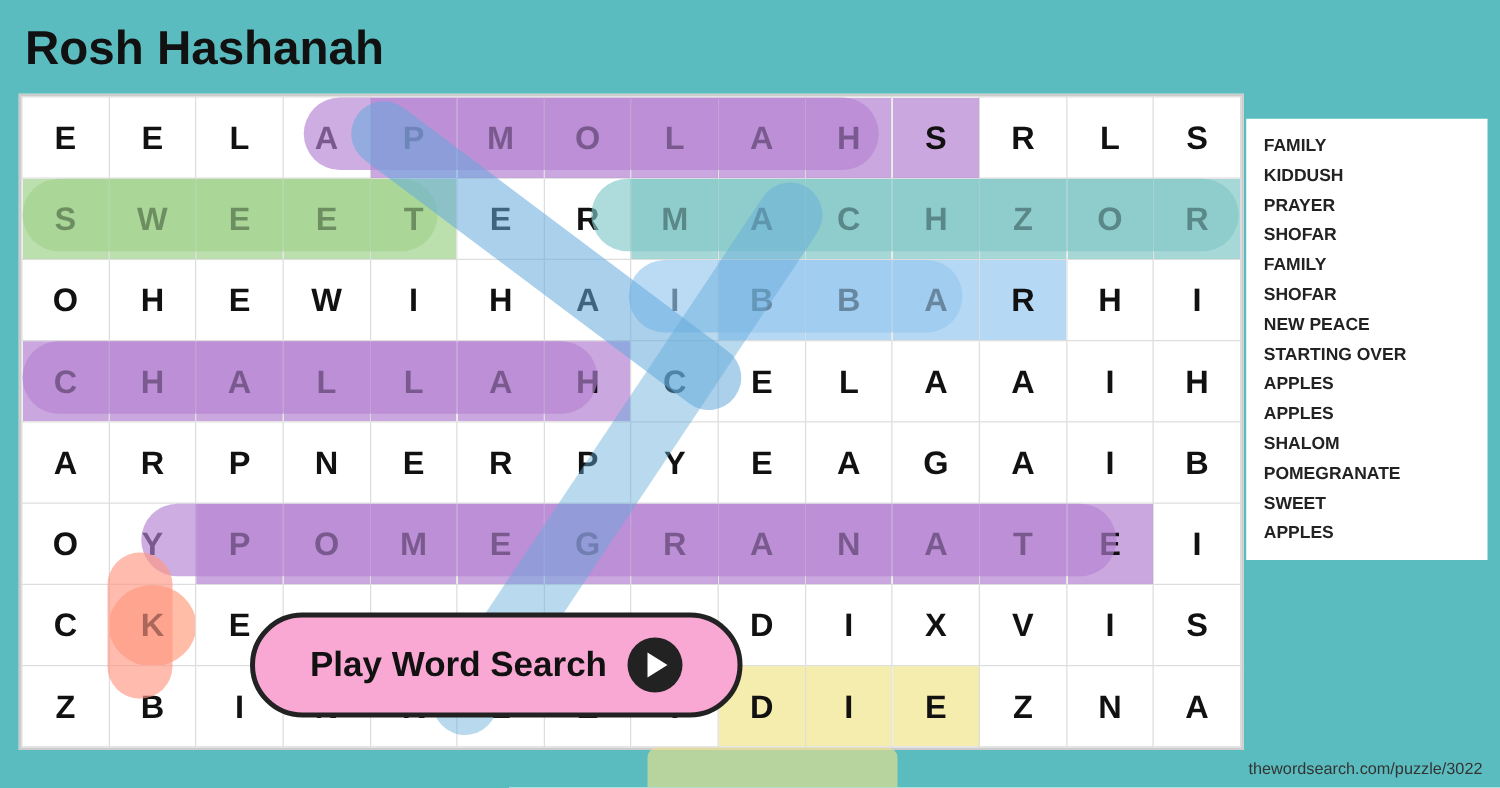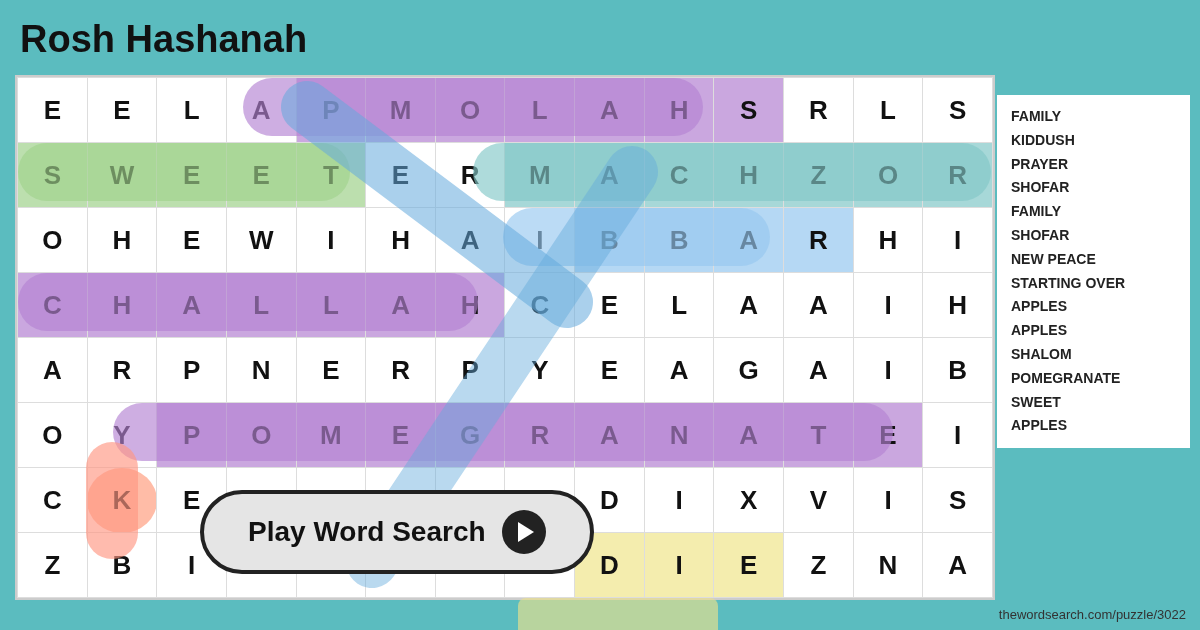--- a/index.html
+++ b/index.html
@@ -72,21 +72,21 @@
       margin-left: 17px;
     }
     
     #play-btn-container {
       position: absolute;
       top: 490px;
       left: 200px;
       z-index: 10;
     }
     #play-btn {
-      background: #e5e5e5;
+      background: #f9a8d4;
       border: 4px solid #222;
       border-radius: 50px;
       padding: 16px 44px 16px 44px;
       font-size: 28px;
       font-weight: bold;
       color: #111;
       cursor: pointer;
       display: flex;
       align-items: center;
       gap: 16px;

